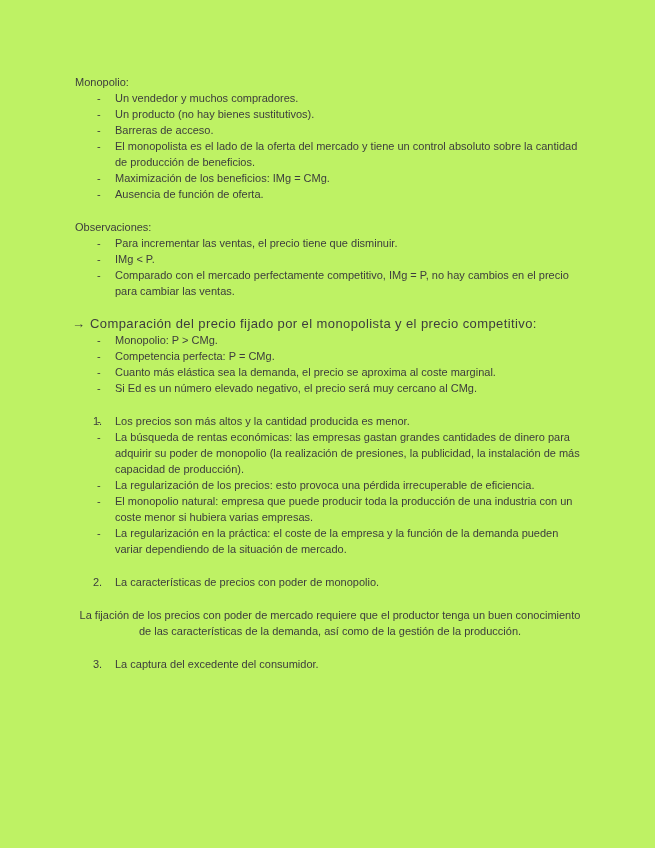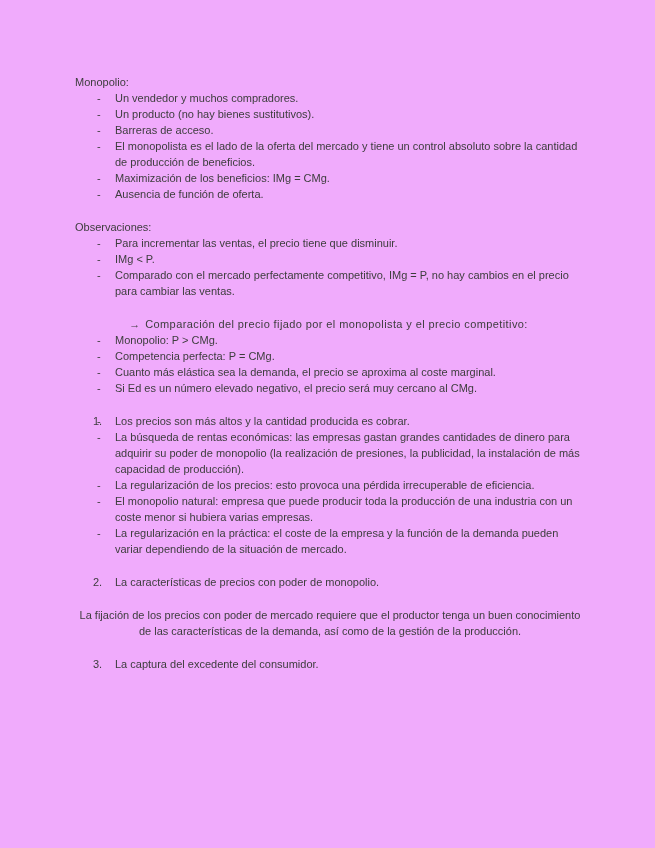--- a/index.html
+++ b/index.html
@@ -4,21 +4,21 @@
 <style>
   html, body {
     margin: 0;
     padding: 0;
     background: #ffffff;
   }
   .page {
     position: relative;
     width: 655px;
     height: 848px;
-    background: #f0abfc;
+    background: #bef264;
     box-sizing: border-box;
     padding: 74px 68px 0 75px;
     font-family: "Liberation Sans", "DejaVu Sans", sans-serif;
     font-size: 11px;
     line-height: 16px;
     color: #3d3d3d;
     overflow: hidden;
   }
   .content {
     width: 510px;
@@ -38,23 +38,22 @@
     position: relative;
     padding-left: 40px;
   }
   ul.dash-list > li > .dash {
     position: absolute;
     left: 22px;
     top: 0;
   }
   .arrow-heading {
     margin-left: -3px;
-    font-size: 11px;
+    font-size: 13px;
     letter-spacing: 0.4px;
-    text-align: center;
   }
   .arrow-heading .arrow {
     margin-right: 5px;
     letter-spacing: 0;
   }
   .numbered-item {
     position: relative;
     padding-left: 40px;
   }
   .numbered-item .num {
@@ -146,21 +145,21 @@
     </div>
 
     <div class="block numbered-item">
       <span class="num">1.</span>
     </div>
 
     <div class="block">
       <ul class="dash-list">
         <li>
           <span class="dash">-</span>
-          <span>Los precios son más altos y la cantidad producida es cobrar.</span>
+          <span>Los precios son más altos y la cantidad producida es menor.</span>
         </li>
         <li>
           <span class="dash">-</span>
           <span>La búsqueda de rentas económicas: las empresas gastan grandes cantidades de dinero para adquirir su poder de monopolio (la realización de presiones, la publicidad, la instalación de más capacidad de producción).</span>
         </li>
         <li>
           <span class="dash">-</span>
           <span>La regularización de los precios: esto provoca una pérdida irrecuperable de eficiencia.</span>
         </li>
         <li>

